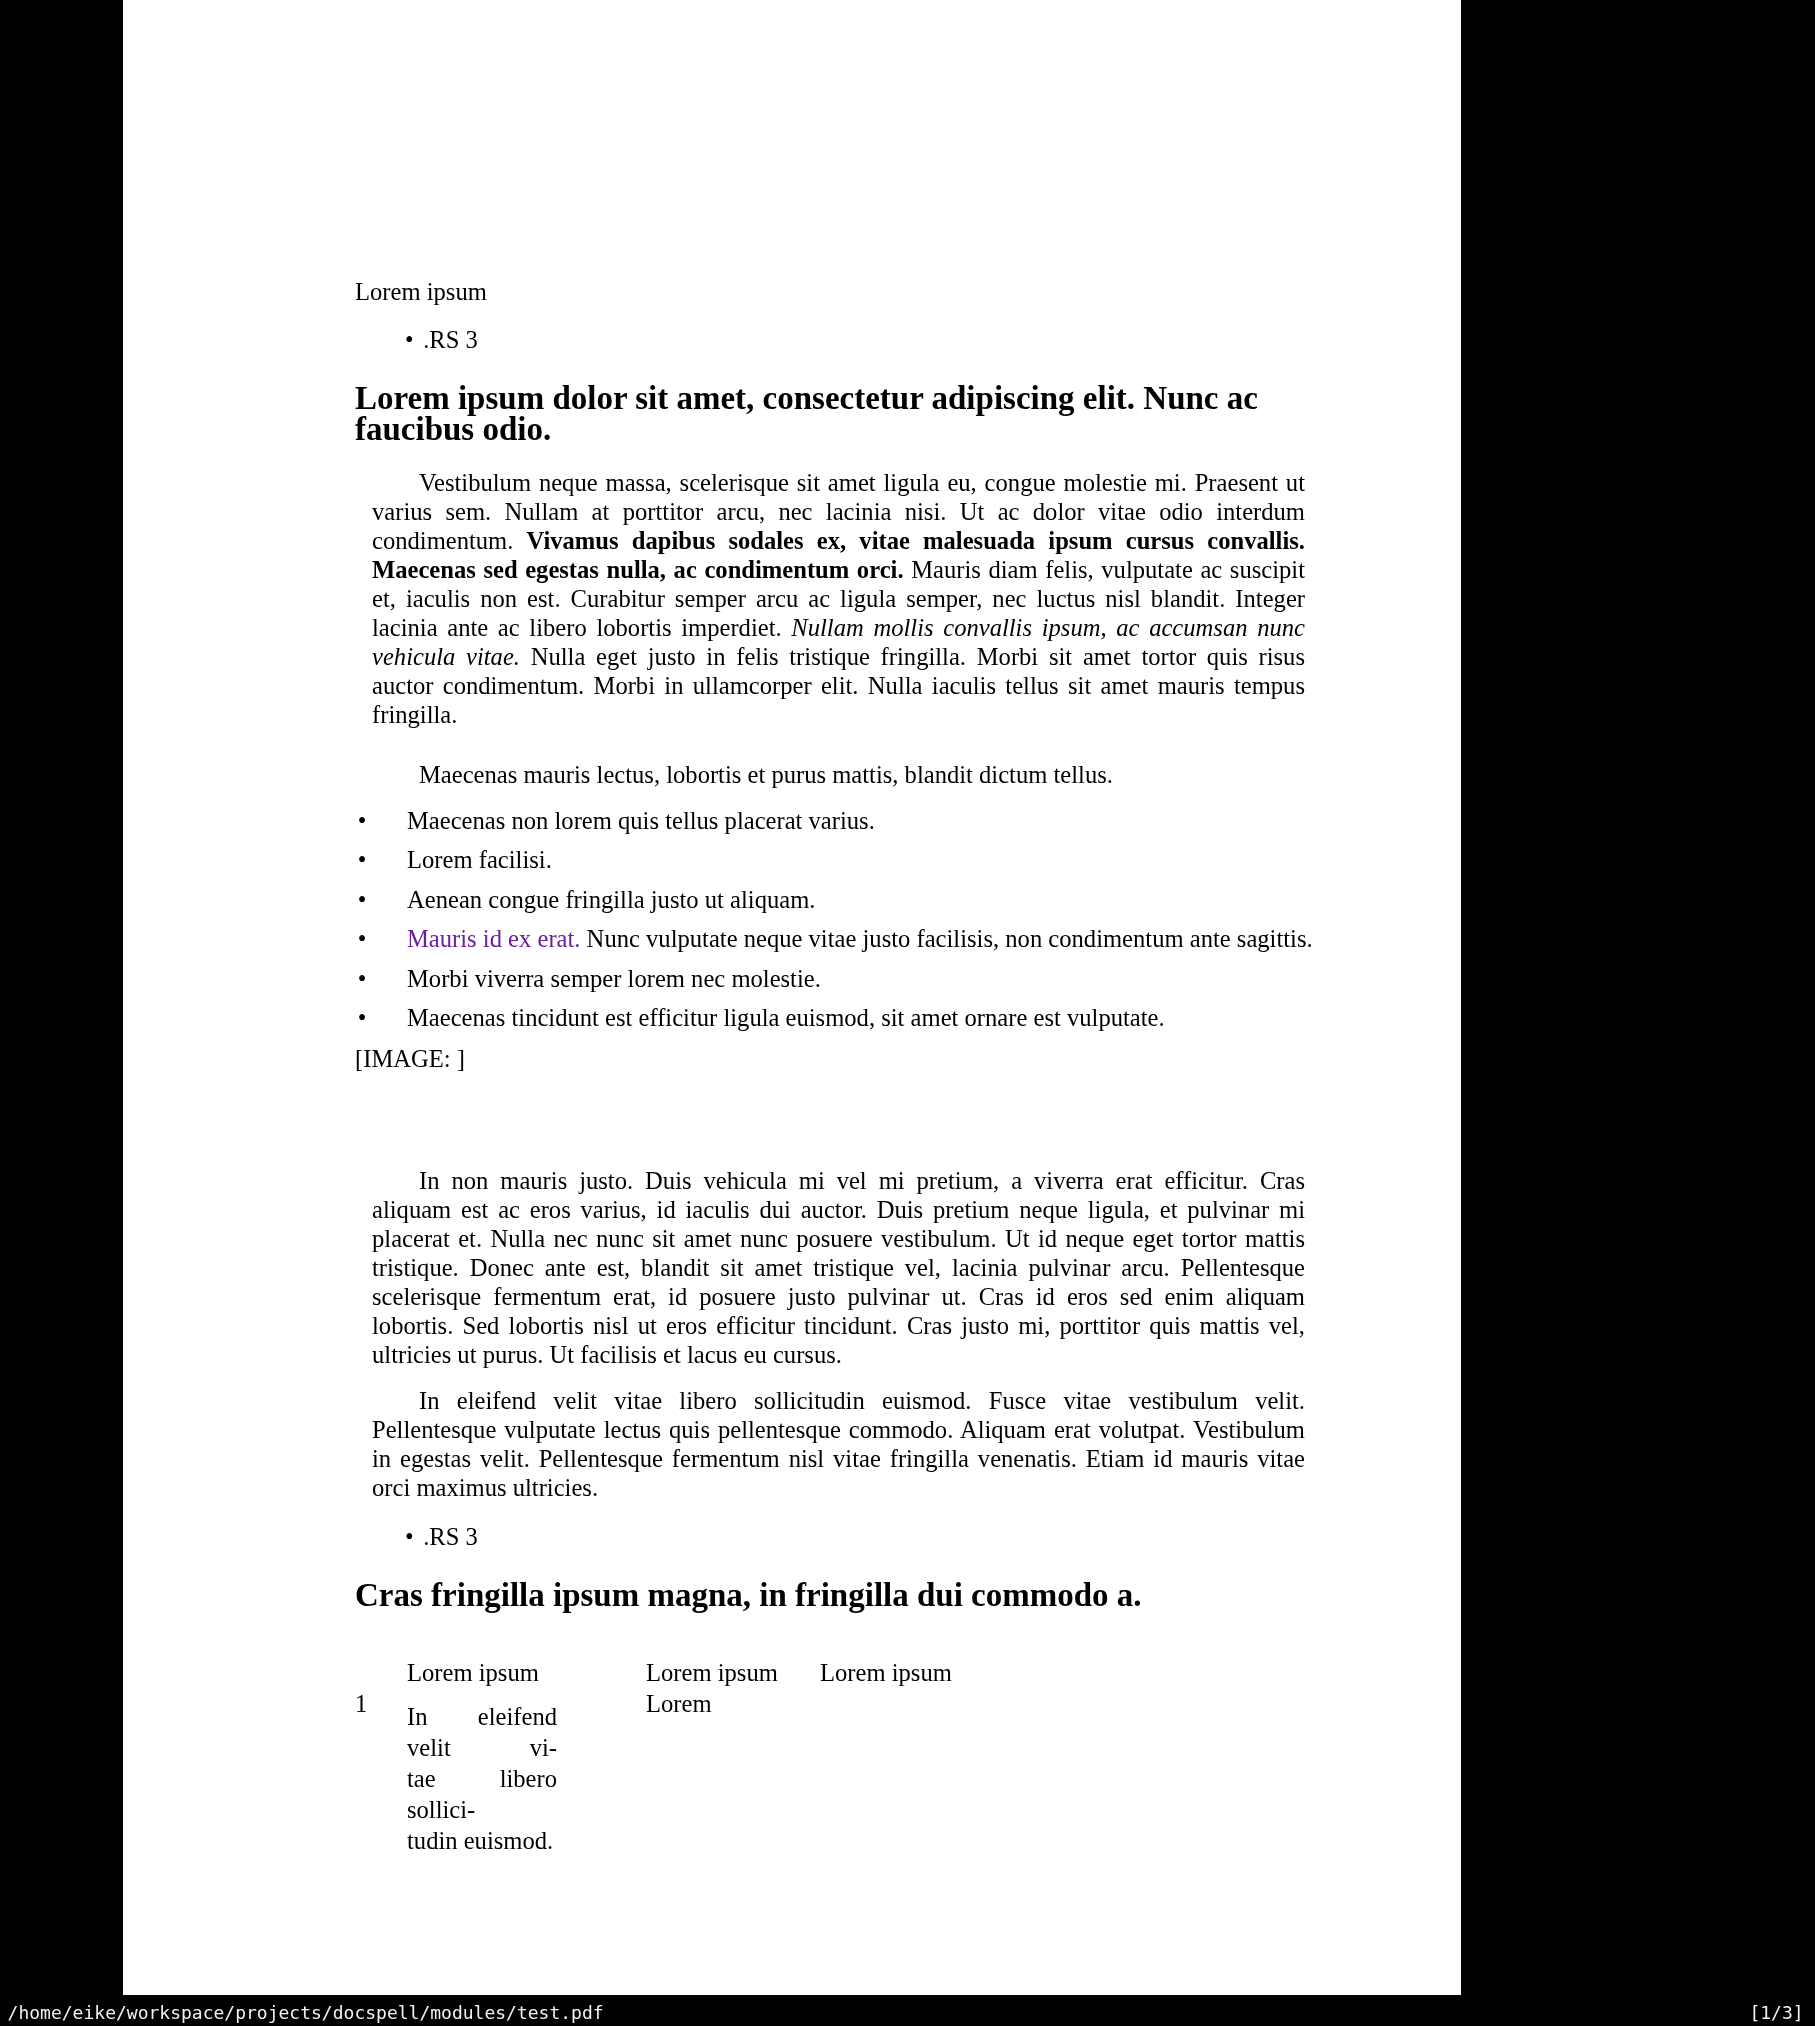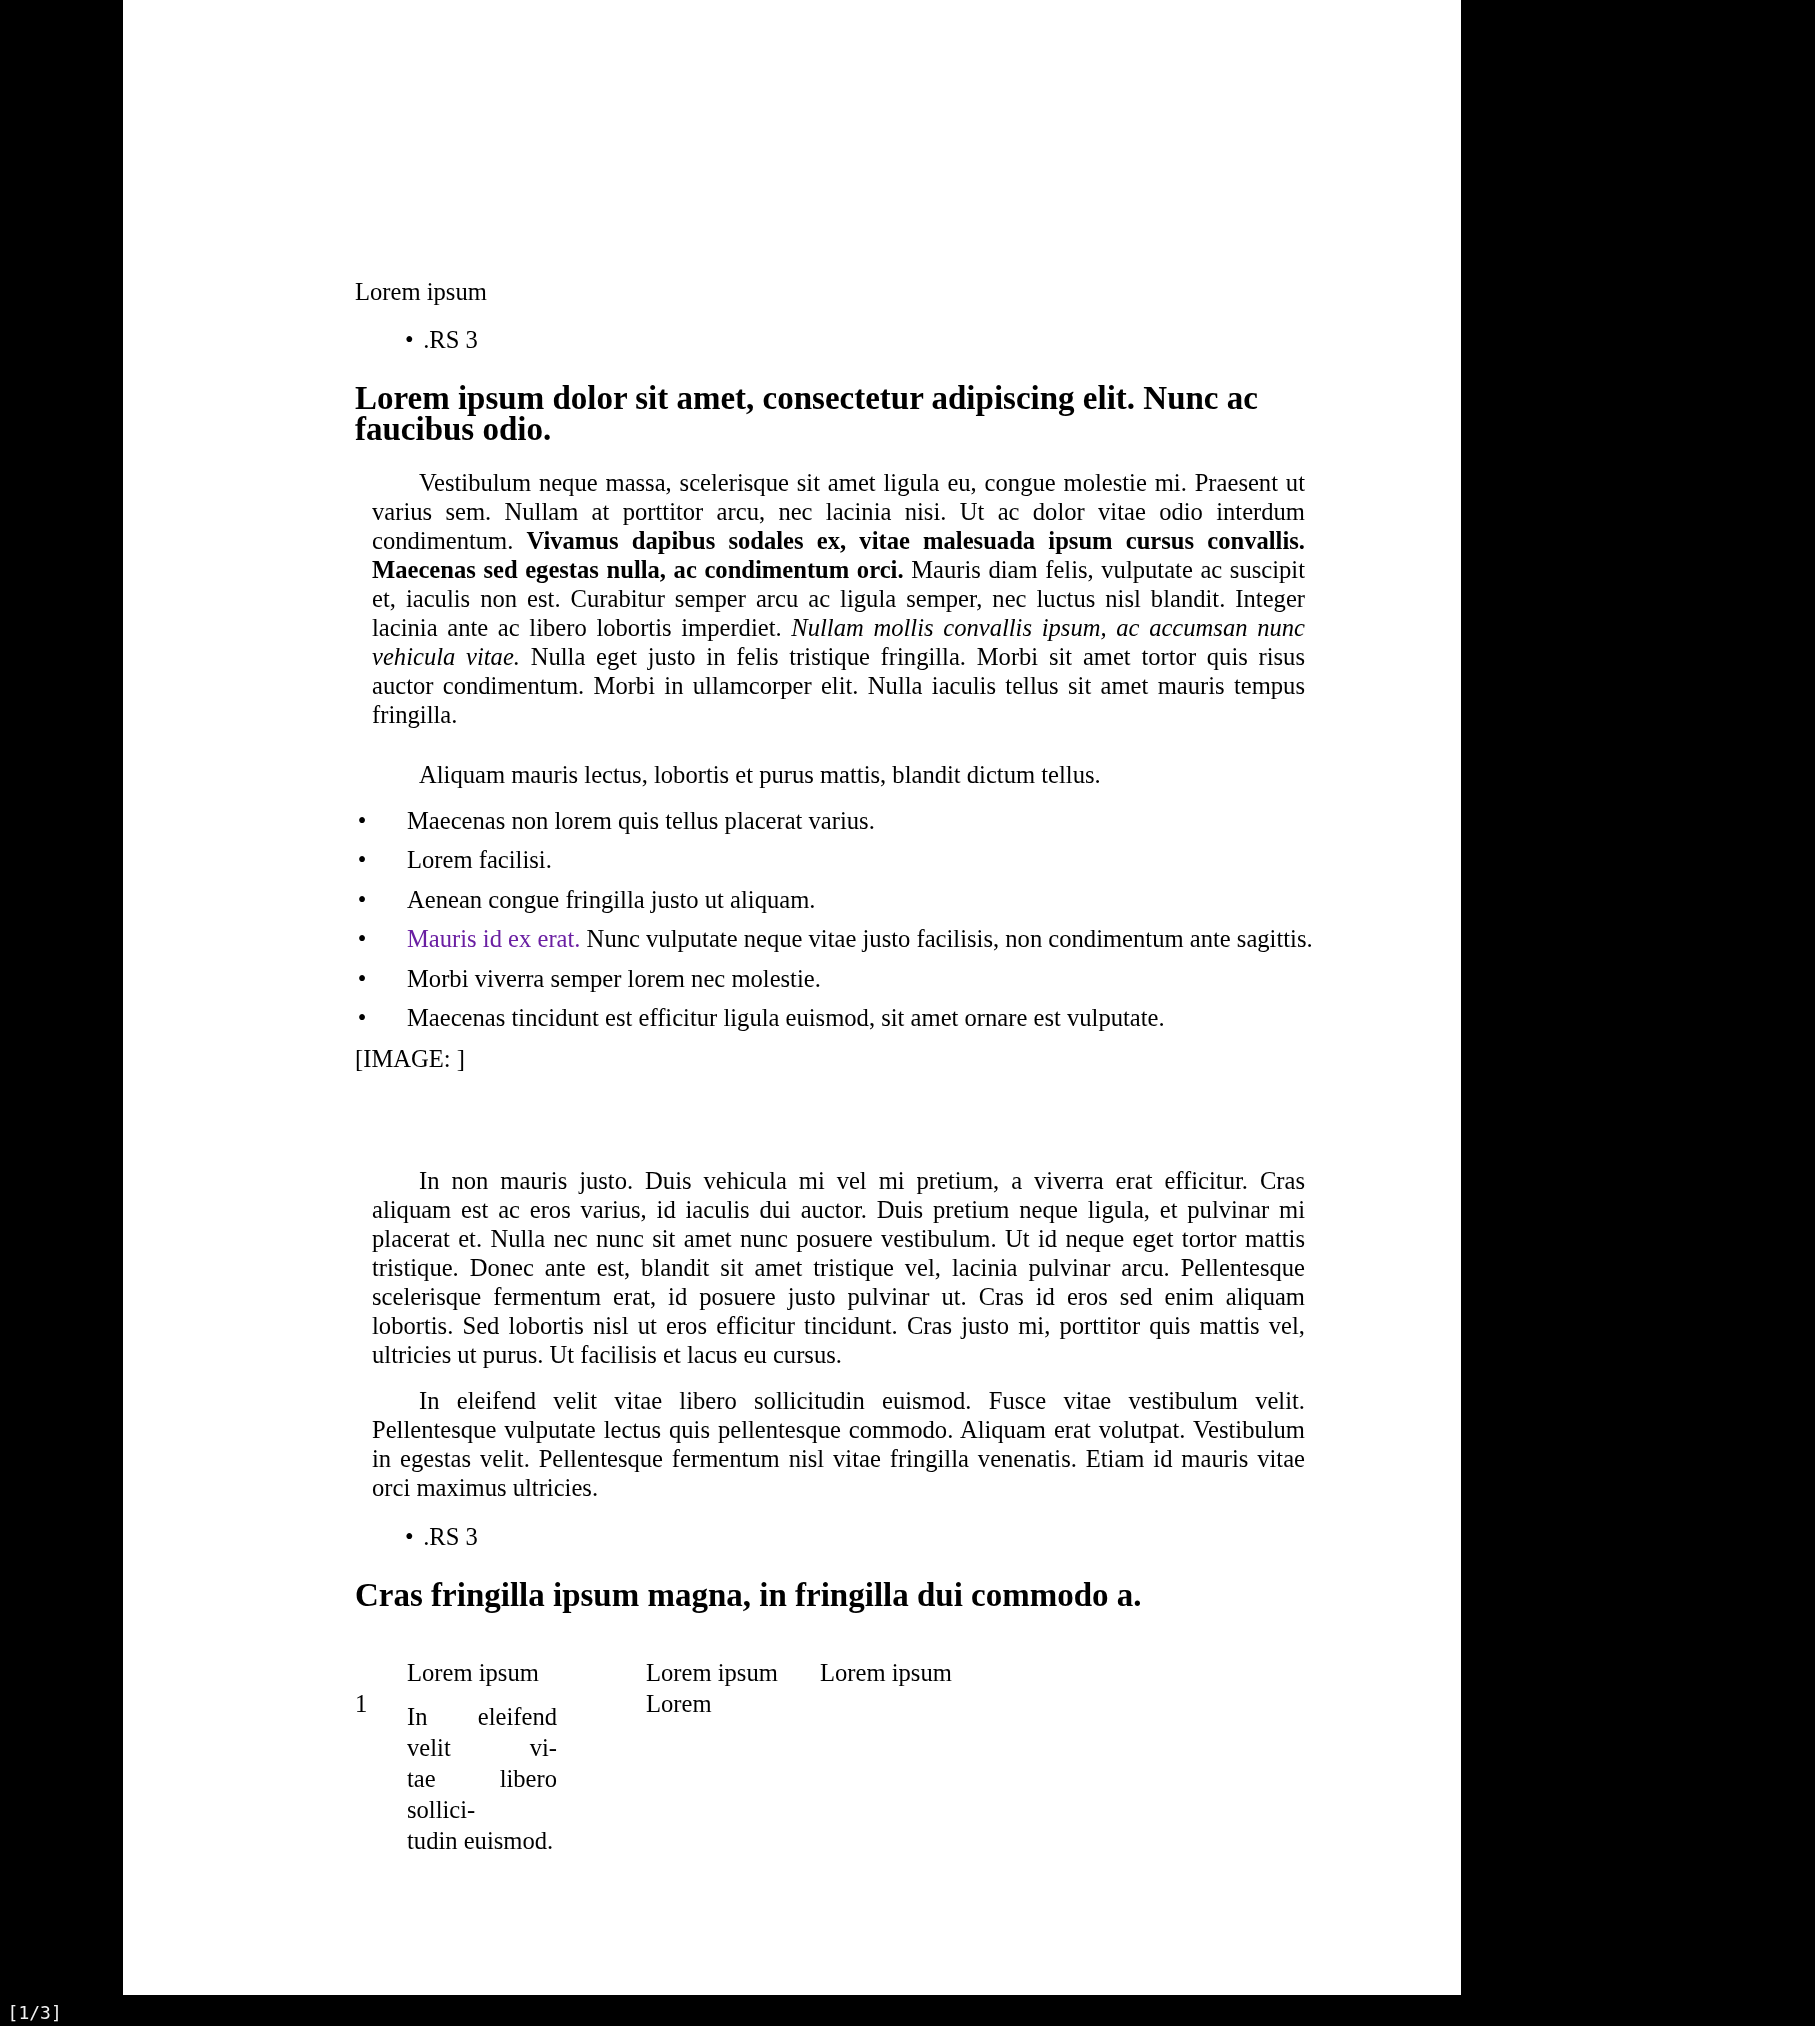--- a/index.html
+++ b/index.html
@@ -83,21 +83,21 @@
       <div class="intro">Lorem ipsum</div>
 
       <div class="rs-line">
         <span class="rs-bullet">•</span><span>.RS 3</span>
       </div>
 
       <h1 class="doc-h">Lorem ipsum dolor sit amet, consectetur adipiscing elit. Nunc ac faucibus odio.</h1>
 
       <p class="para indent p1"><span class="seg-normal">Vestibulum neque massa, scelerisque sit amet ligula eu, congue molestie mi.  Praesent ut varius sem.  Nullam at porttitor arcu, nec lacinia nisi.  Ut ac dolor vitae odio interdum condimentum. </span><span class="seg-bold">Vivamus dapibus sodales ex, vitae malesuada ipsum cursus convallis.  Maecenas sed egestas nulla, ac condimentum orci. </span><span class="seg-normal">Mauris diam felis, vulputate ac suscipit et, iaculis non est.  Curabitur semper arcu ac ligula semper, nec luctus nisl blandit.  Integer lacinia ante ac libero lobortis imperdiet.  </span><span class="seg-italic">Nullam mollis convallis ipsum, ac accumsan nunc vehicula vitae.</span><span class="seg-normal">  Nulla eget justo in felis tristique fringilla.  Morbi sit amet tortor quis risus auctor condimentum.  Morbi in ullamcorper elit.  Nulla iaculis tellus sit amet mauris tempus fringilla.</span></p>
 
-      <p class="para indent maecenas-line">Aliquam mauris lectus, lobortis et purus mattis, blandit dictum tellus.</p>
+      <p class="para indent maecenas-line">Maecenas mauris lectus, lobortis et purus mattis, blandit dictum tellus.</p>
 
       <div class="bullet-list">
         <div class="bullet-item">
           <span class="bullet-marker">•</span>
           <span class="bullet-text"><span class="seg-normal">Maecenas non lorem quis tellus placerat varius.</span></span>
         </div>
         <div class="bullet-item">
           <span class="bullet-marker">•</span>
           <span class="bullet-text"><span class="seg-normal">Lorem facilisi.</span></span>
         </div>
@@ -144,17 +144,18 @@
             <div class="cell-line">tudin euismod.</div>
           </div>
         <div class="t-cell">Lorem</div>
         <div class="t-cell"></div>
       </div>
 
     </div>
   </div>
 
   <div class="statusbar">
+    <span>/home/eike/workspace/projects/docspell/modules/test.pdf</span>
     <span>[1/3]</span>
   </div>
 
 </div>
 
 
 </body></html>

